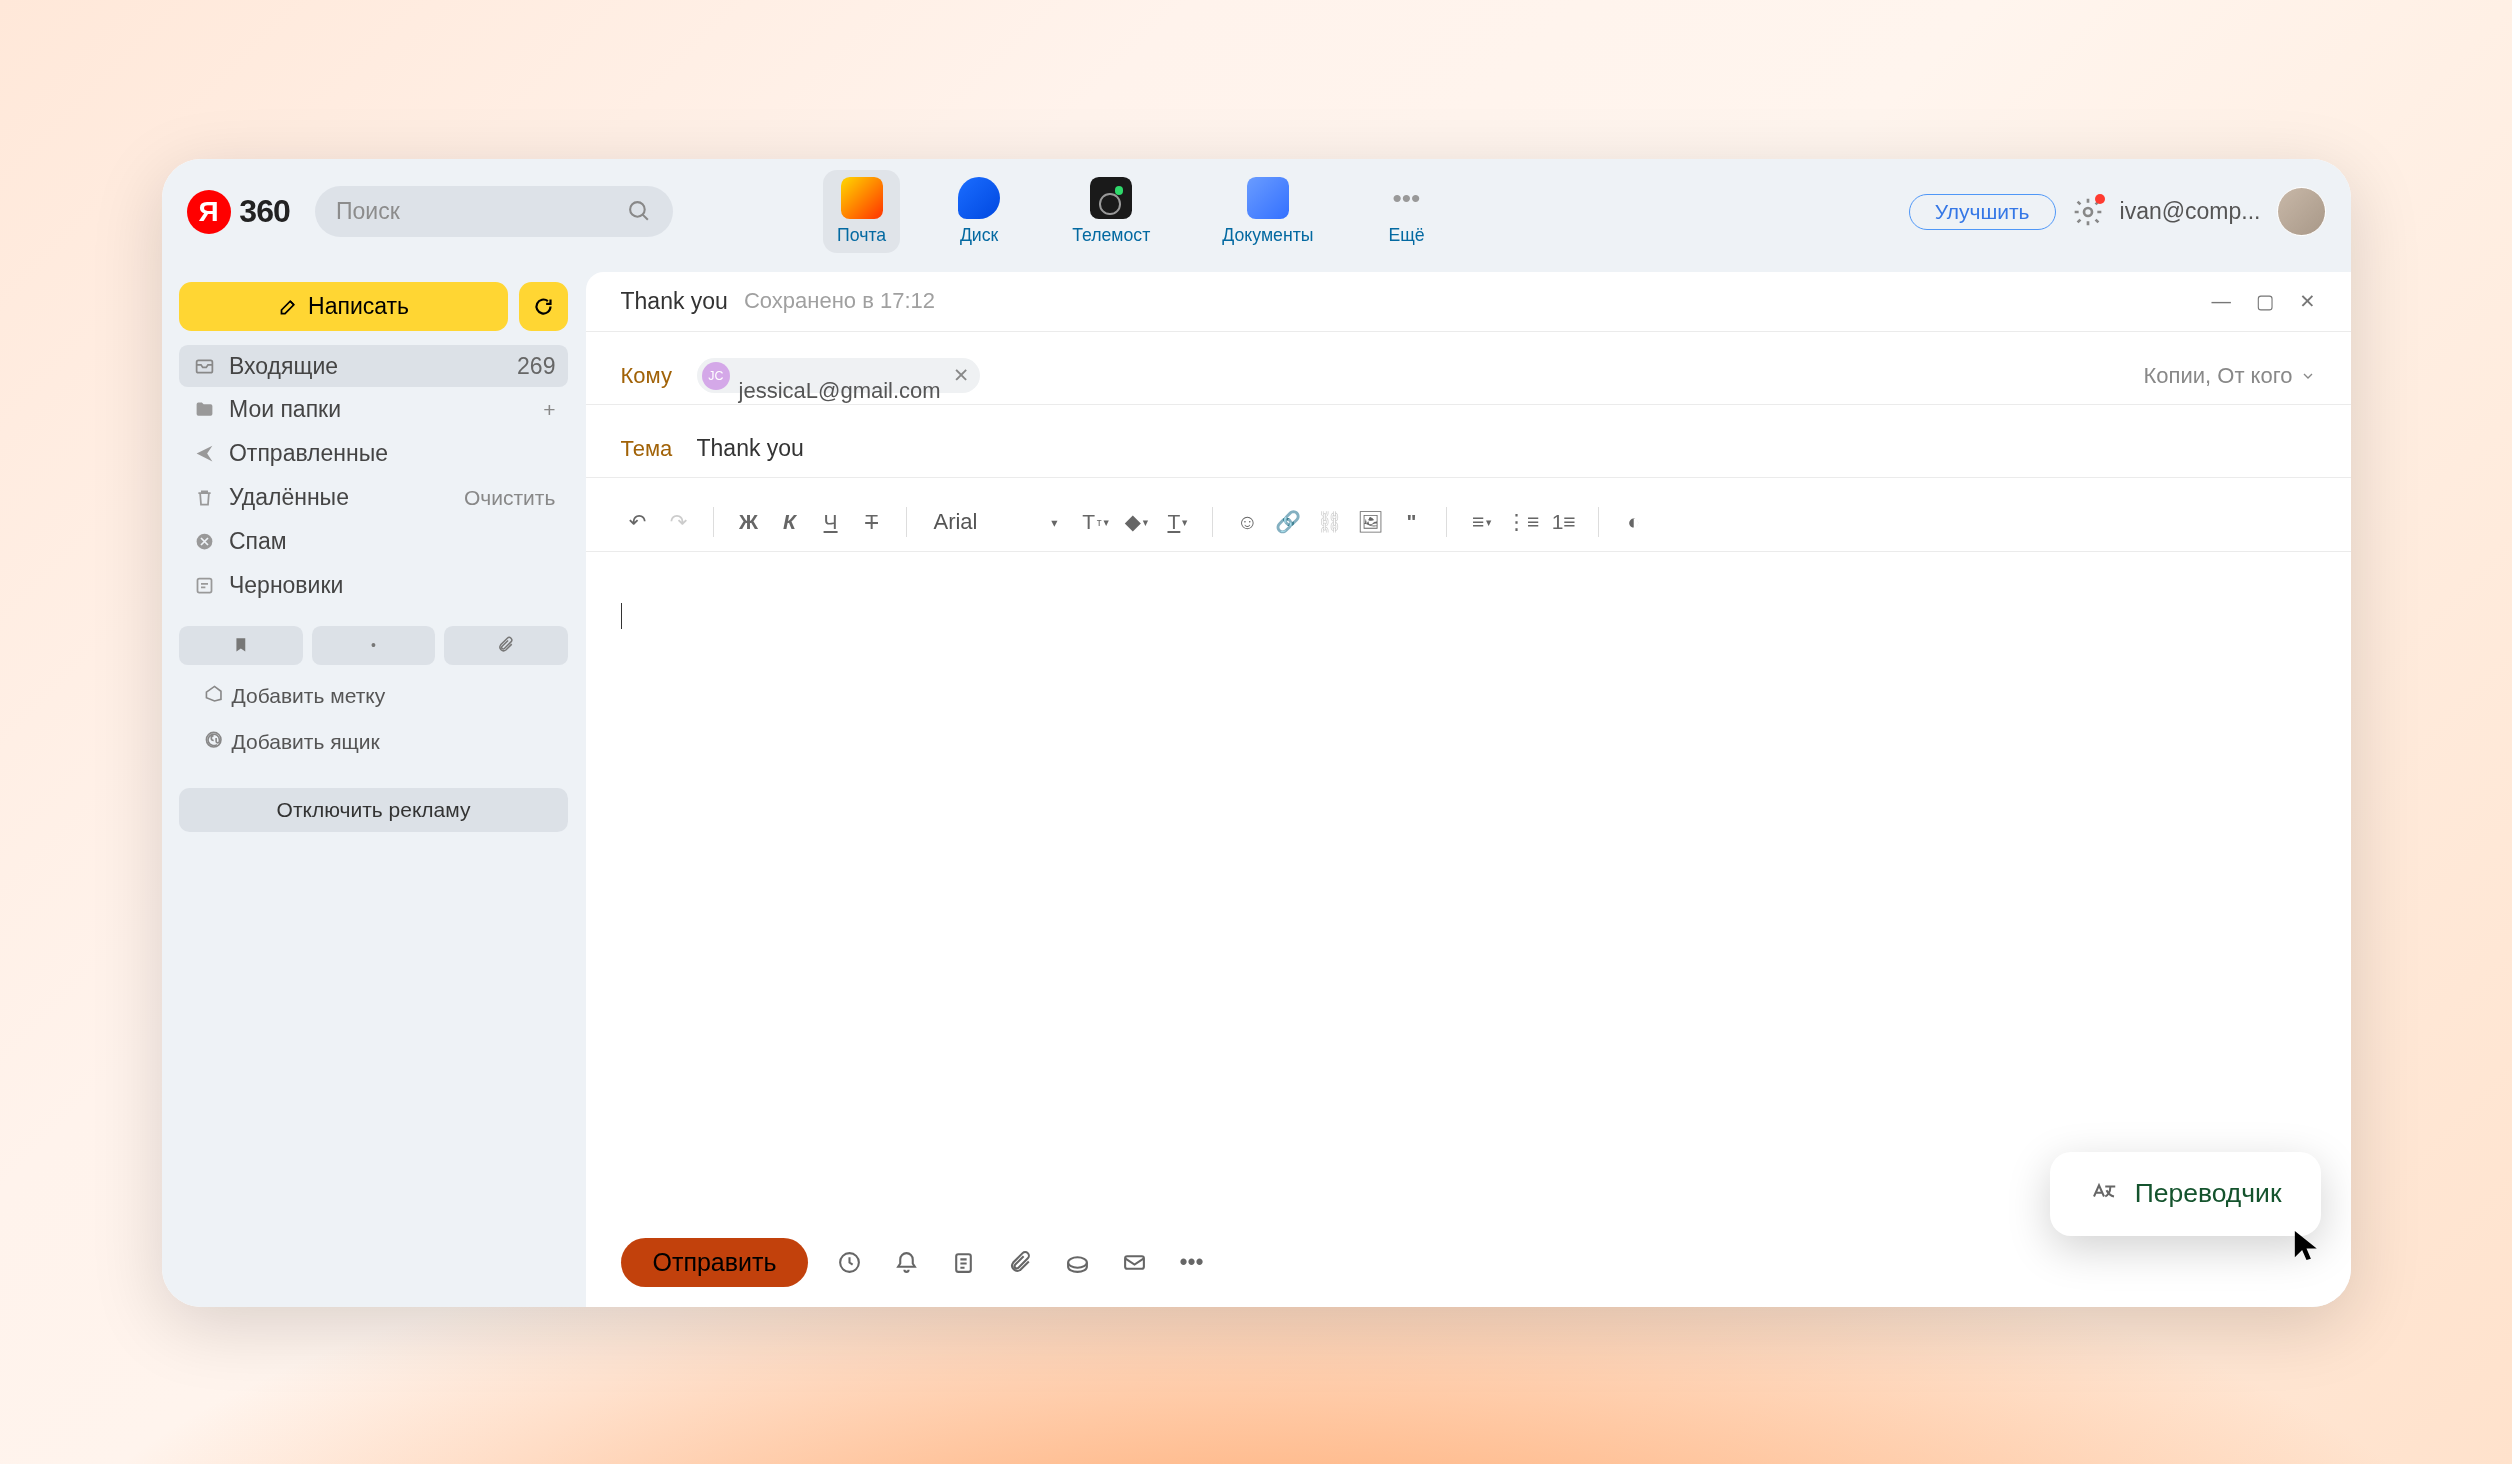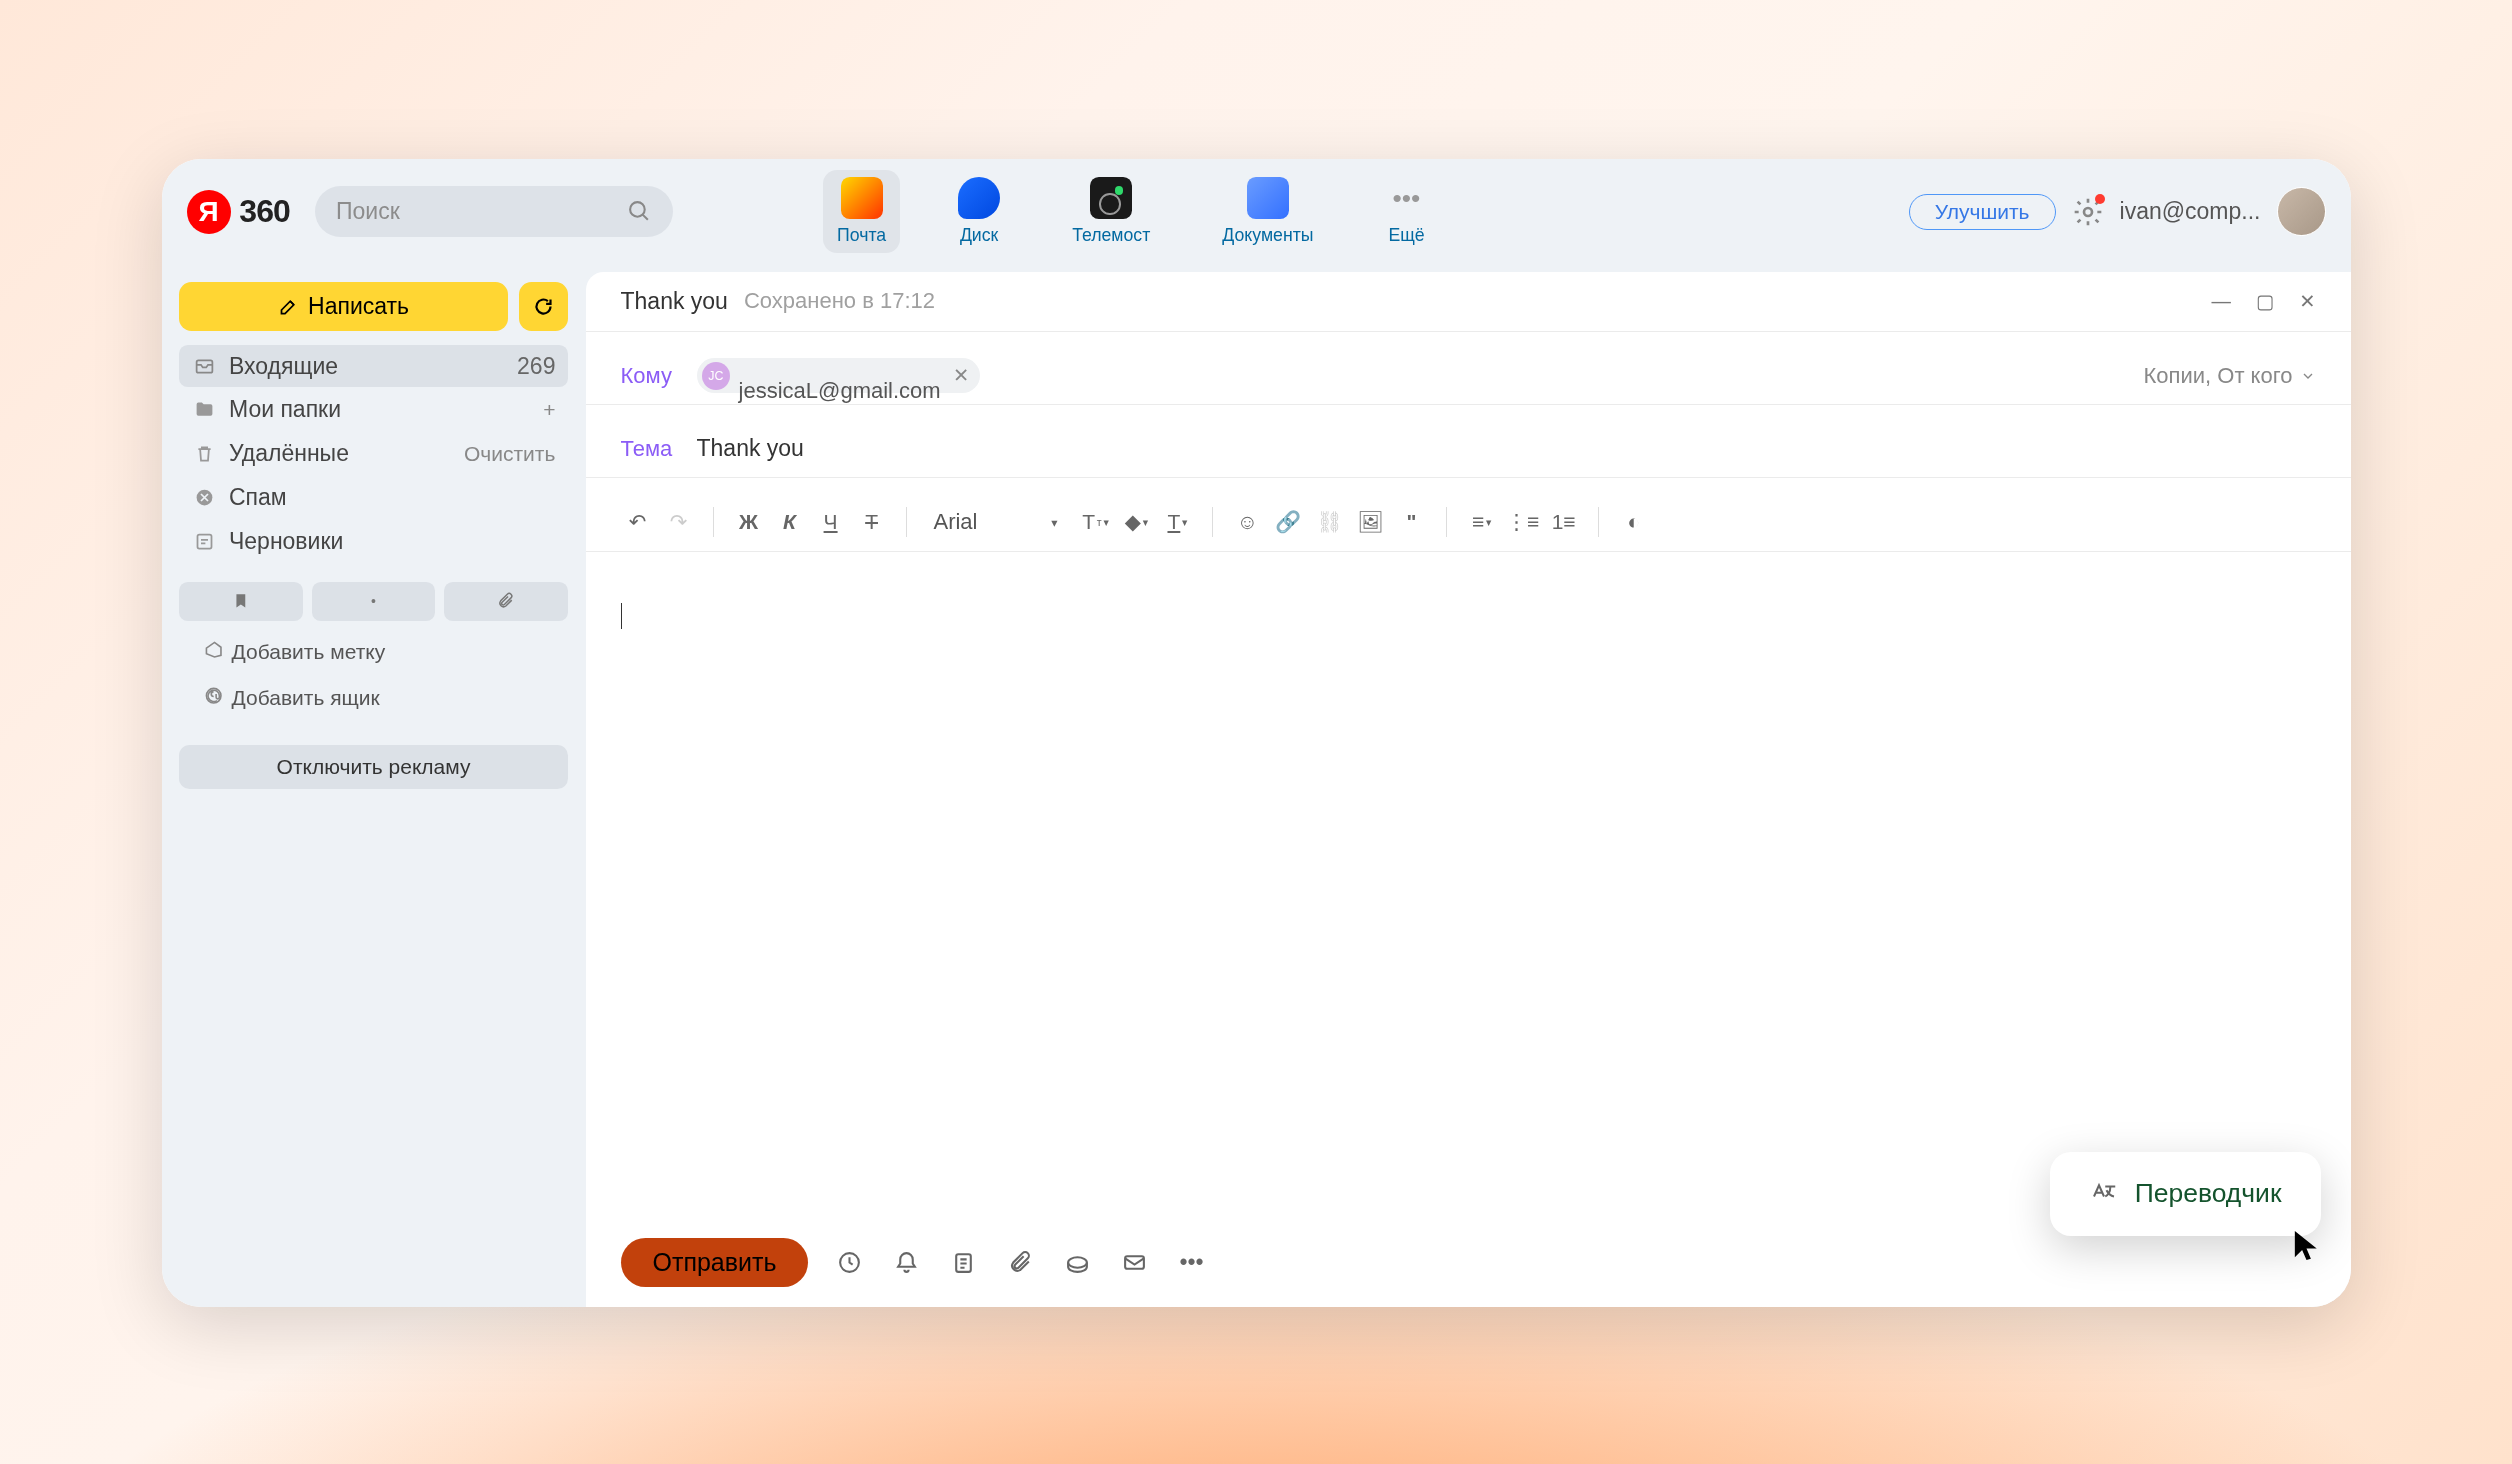--- a/index.html
+++ b/index.html
@@ -231,21 +231,21 @@
 .compose-controls { margin-left: auto; display: flex; gap: 25px; color: #777; }
 .compose-controls span { font-size: 19.4px; }
 .compose-row-field {
   height: 57px;
   display: flex;
   align-items: center;
   padding: 0 35px;
   border-bottom: 0.9px solid #ebebeb;
   gap: 14px;
 }
-.field-label { font-size: 22px; color: #8b5cf6; width: 62px; }
+.field-label { font-size: 22px; color: #a16207; width: 62px; }
 .chip {
   display: flex;
   align-items: center;
   gap: 8.8px;
   background: #eff1f3;
   height: 35px;
   padding: 0 10.6px 0 5.3px;
   border-radius: 17.7px;
 }
 .chip-avatar {
@@ -424,20 +424,28 @@
           <span class="folder-count">269</span>
         </div>
         <div class="folder">
           <span class="folder-icon">
             <svg width="21" height="21" viewBox="0 0 24 24" fill="#999">
                 <path d="M3 6a2 2 0 0 1 2-2h4l2 2h8a2 2 0 0 1 2 2v9a2 2 0 0 1-2 2H5a2 2 0 0 1-2-2V6z"></path>
               </svg>
           </span>
           <span class="folder-label">Мои папки</span>
           <span class="folder-action">+</span>
+        </div>
+        <div class="folder">
+          <span class="folder-icon">
+            <svg width="21" height="21" viewBox="0 0 24 24" fill="#999">
+                <path d="M3 12l18-9-6 9 6 9-18-9z"></path>
+              </svg>
+          </span>
+          <span class="folder-label">Отправленные</span>
         </div>
         <div class="folder">
           <span class="folder-icon">
             <svg width="21" height="21" viewBox="0 0 24 24" fill="none" stroke="#999" stroke-width="2">
                 <path d="M5 7h14M9 7V5h6v2M7 7l1 13h8l1-13"></path>
               </svg>
           </span>
           <span class="folder-label">Удалённые</span>
           <span class="folder-action">Очистить</span>
         </div>

